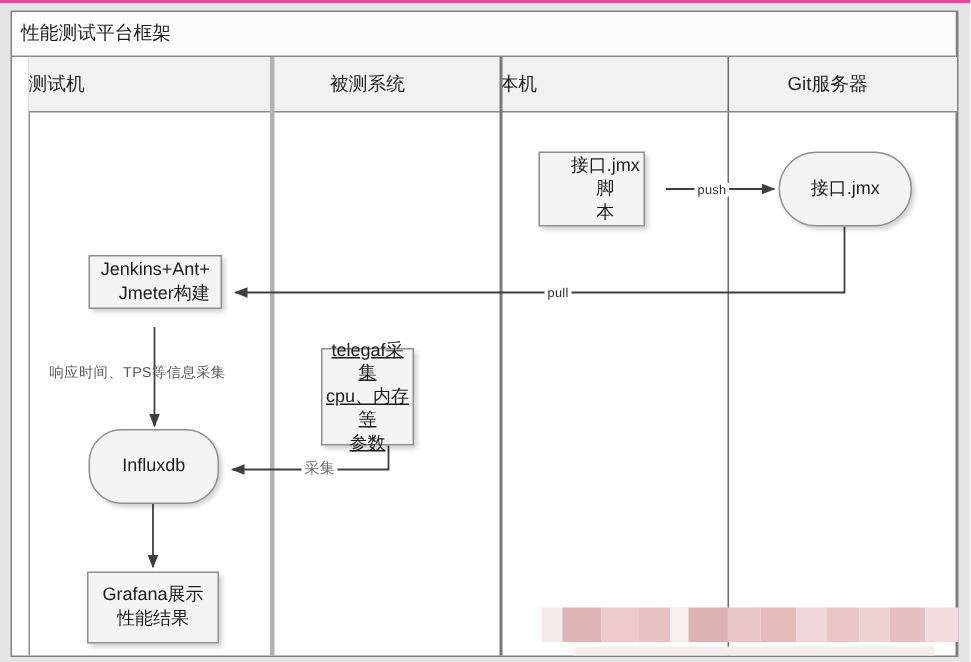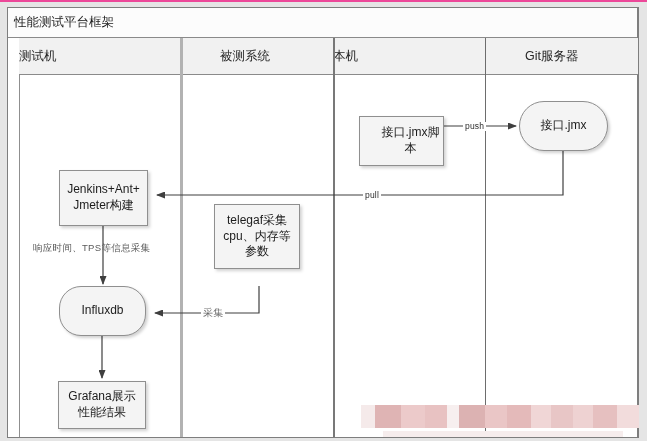--- a/index.html
+++ b/index.html
@@ -105,32 +105,32 @@
 
       <path d="M555 143 V187 H149" fill="none" stroke="#3f3f3f" stroke-width="1.2" marker-end="url(#arrow)"></path>
 
       <line x1="95" y1="210" x2="95" y2="276" stroke="#3f3f3f" stroke-width="1.2" marker-end="url(#arrow)"></line>
 
       <path d="M251 278 V305 H147" fill="none" stroke="#3f3f3f" stroke-width="1.2" marker-end="url(#arrow)"></path>
 
       <line x1="94" y1="328" x2="94" y2="370" stroke="#3f3f3f" stroke-width="1.2" marker-end="url(#arrow)"></line>
     </svg>
 
-    <div class="node" style="left:351px;top:108px;width:85px;height:50px;padding-left:18px;">
+    <div class="node" style="left:351px;top:93px;width:71px;height:50px;padding-left:18px;">
       <span>接口.jmx脚
 本</span>
     </div>
     <div class="node" style="left:511px;top:93px;width:89px;height:50px;border-radius:25px;">
       <span>接口.jmx</span>
     </div>
-    <div class="node" style="left:51px;top:162px;width:89px;height:56px;">
+    <div class="node" style="left:51px;top:162px;width:89px;height:36px;text-align:right;">
       <span>Jenkins+Ant+
 Jmeter构建</span>
     </div>
-    <div class="node" style="left:206px;top:196px;width:86px;height:65px;">
+    <div class="node" style="left:206px;top:224px;width:62px;height:65px;text-decoration:underline;">
       <span>telegaf采集
 cpu、内存等
 参数</span>
     </div>
     <div class="node" style="left:51px;top:278px;width:87px;height:50px;border-radius:22px;">
       <span>Influxdb</span>
     </div>
     <div class="node" style="left:50px;top:373px;width:88px;height:48px;">
       <span>Grafana展示
 性能结果</span>

